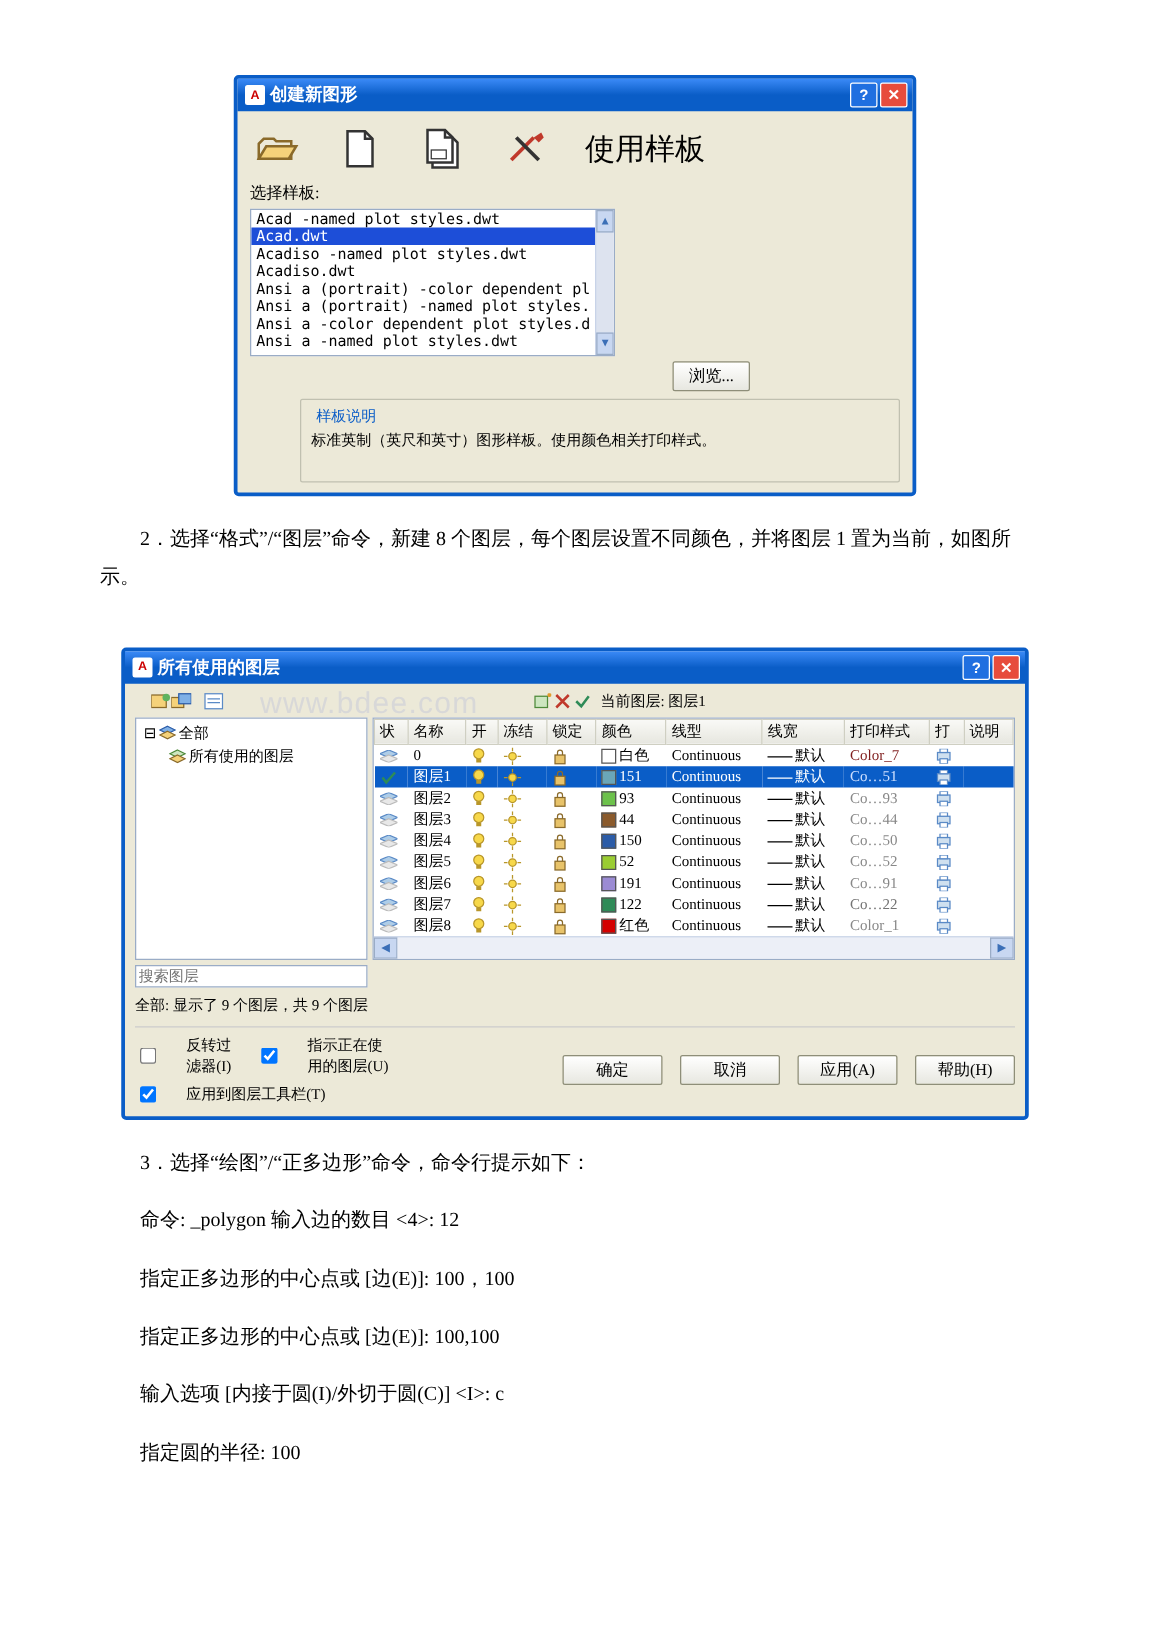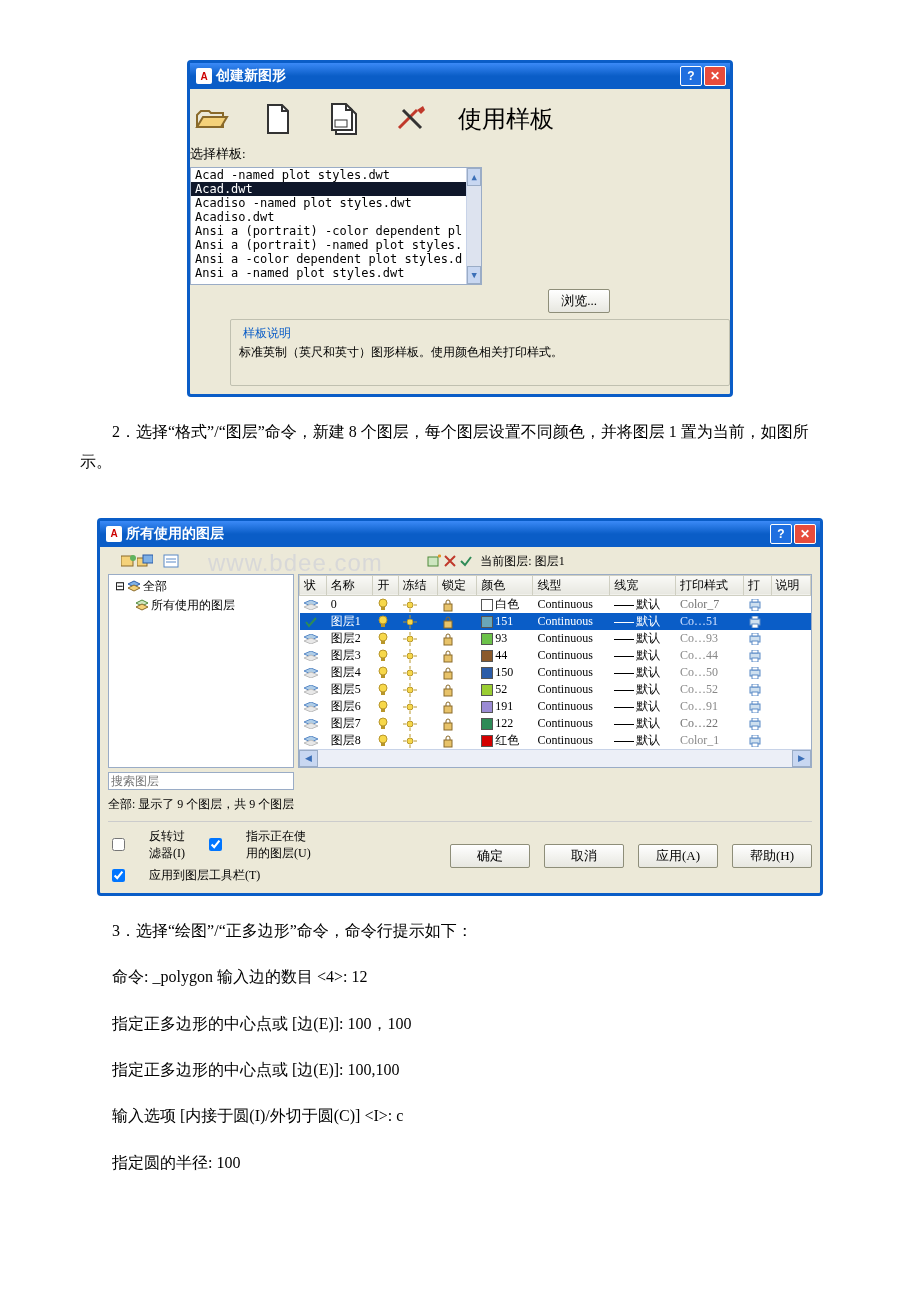--- a/index.html
+++ b/index.html
@@ -37,21 +37,21 @@
   width: 20px; height: 18px;
   margin-left: 2px;
   border-radius: 2px;
   display: inline-flex; align-items: center; justify-content: center;
   font-weight: bold; font-size: 12px;
   cursor: pointer;
   border: 1px solid #fff;
 }
 .winbtn.help { background: #1f6fe0; color: #fff; }
 .winbtn.close { background: #e74c3c; color: #fff; }
-.dialog-body { padding: 8px 0; }
+.dialog-body { padding: 8px 10px; }
 .toolbar-icons {
   display: flex; align-items: center; gap: 30px;
   padding: 6px 4px;
 }
 .toolbar-icons .icn {
   width: 36px; height: 32px;
   display: flex; align-items: center; justify-content: center;
 }
 .toolbar-icons .big-label {
   font-size: 24px; font-weight: normal;
@@ -63,21 +63,21 @@
   background: #fff;
   height: 116px;
   width: 290px;
   overflow: hidden;
   display: flex;
   font-family: SimSun, monospace;
   font-size: 12px;
 }
 .listbox .items { flex: 1; }
 .listbox .item { padding: 0 4px; white-space: nowrap; }
-.listbox .item.selected { background: #0f172a; color: #fff; }
+.listbox .item.selected { background: #1d4ed8; color: #fff; }
 .listbox .scrollbar {
   width: 17px;
   background: #dde3ef;
   display: flex; flex-direction: column;
   border-left: 1px solid #c8d3e8;
 }
 .scrollbtn {
   height: 16px;
   background: #c8d7f1;
   border: 1px solid #9aacc6;
@@ -414,21 +414,21 @@
                   </span></td>
                 <td><span class="cell-icn">
                     <svg width="12" height="14">
                       <rect x="2" y="6" width="8" height="7" fill="#e8c36a" stroke="#8a6a2a"></rect>
                       <path d="M4 6 V4 A2 2 0 0 1 8 4 V6" fill="none" stroke="#8a6a2a"></path>
                     </svg>
                   </span></td>
                 <td><span class="swatch" style="background:#ffffff"></span>白色</td>
                 <td>Continuous</td>
                 <td><span class="lineseg"></span>默认</td>
-                <td style="color:#737373">Color_7</td>
+                <td style="color:#7f1d1d">Color_7</td>
                 <td><span class="cell-icn">
                     <svg width="14" height="12">
                       <rect x="2" y="3" width="10" height="6" fill="#cfe0ef" stroke="#5a8ac6"></rect>
                       <rect x="4" y="0" width="6" height="3" fill="#fff" stroke="#5a8ac6"></rect>
                       <rect x="4" y="8" width="6" height="4" fill="#fff" stroke="#5a8ac6"></rect>
                     </svg>
                   </span></td>
                 <td></td>
               </tr>
               <tr class="selected">

